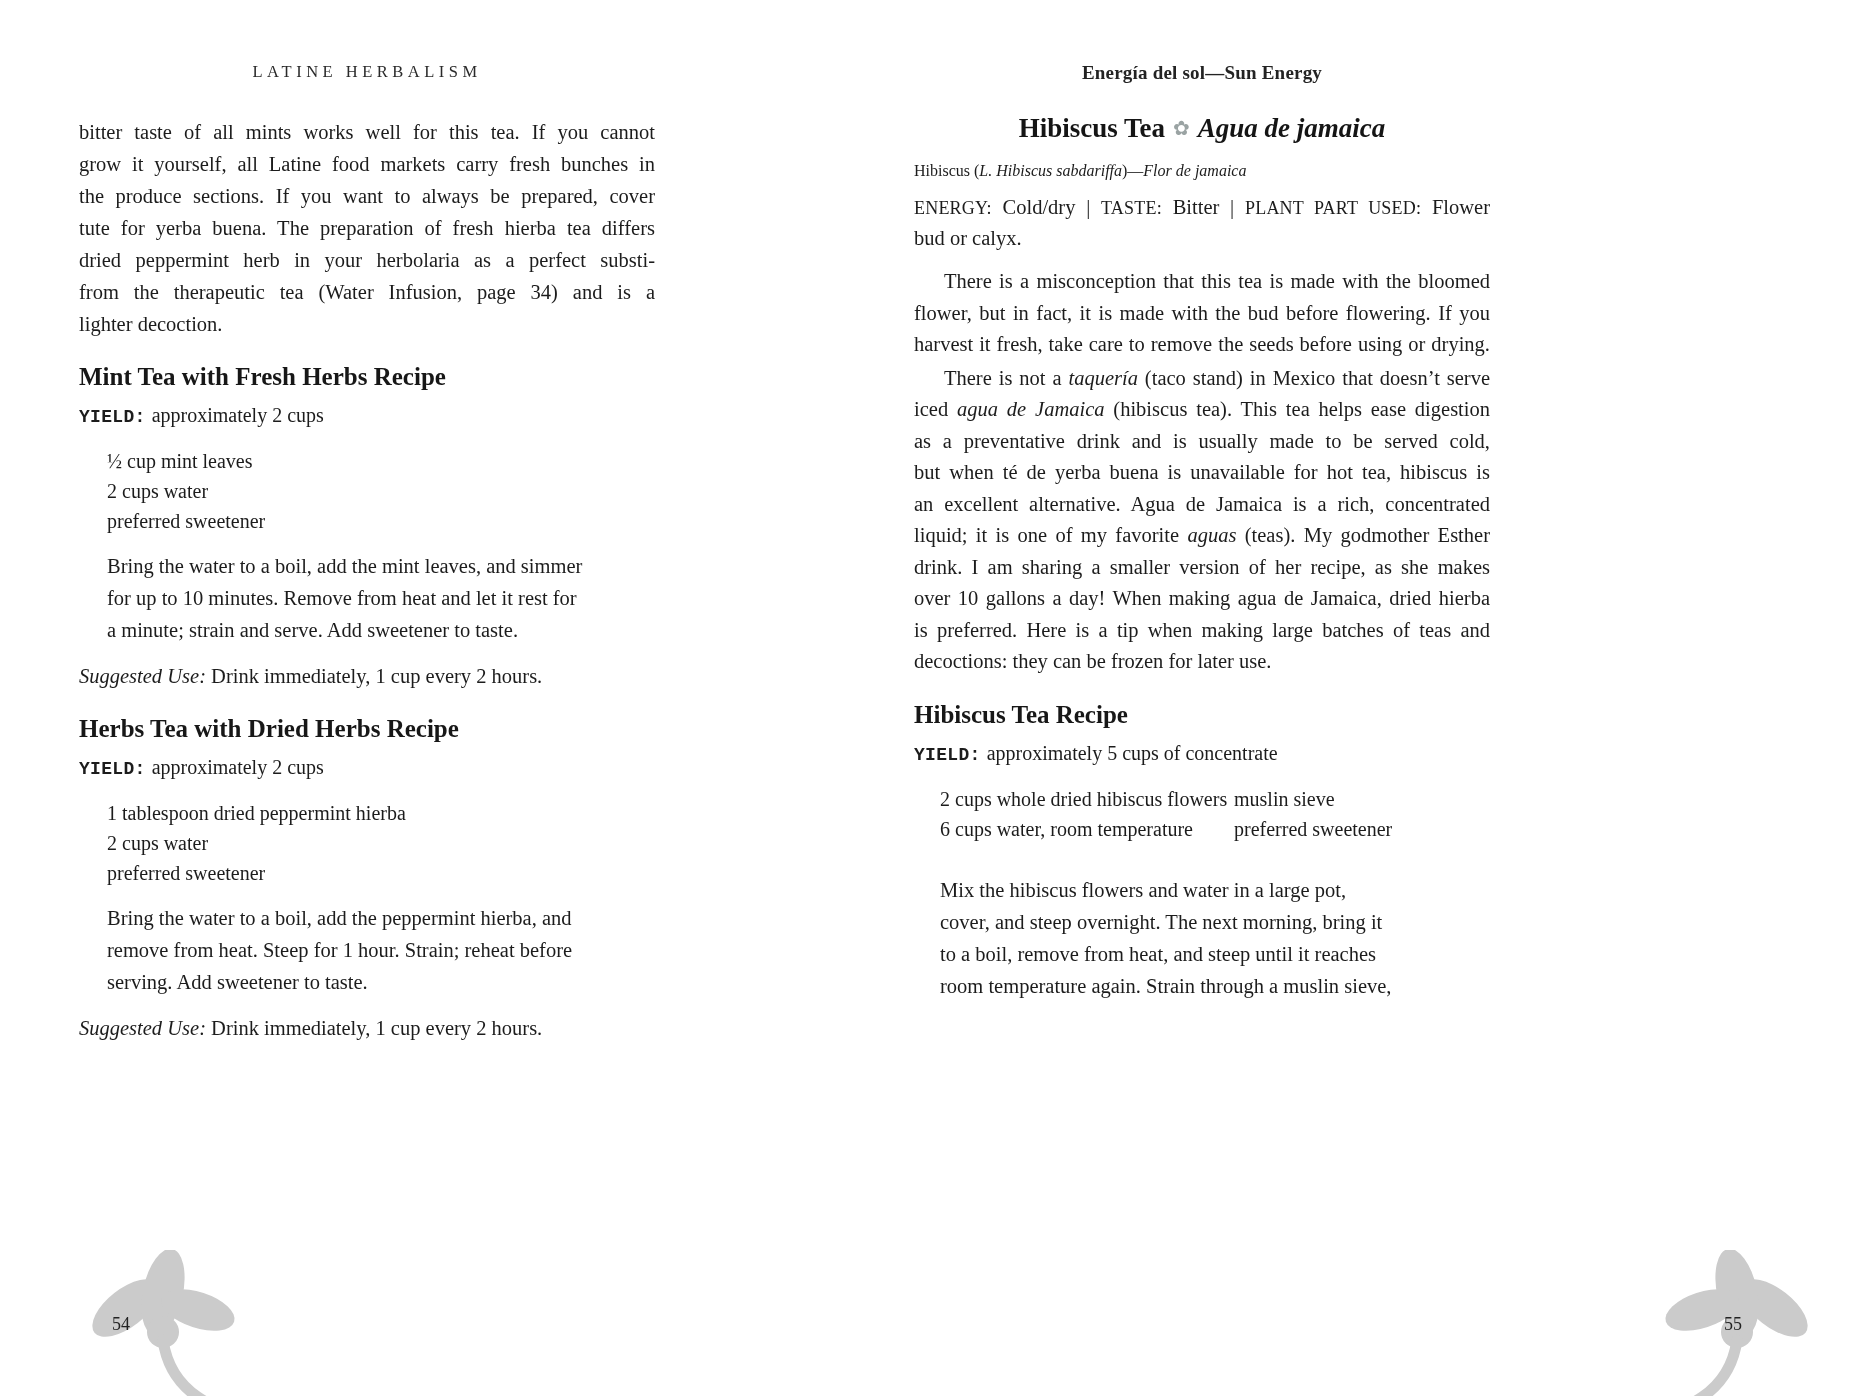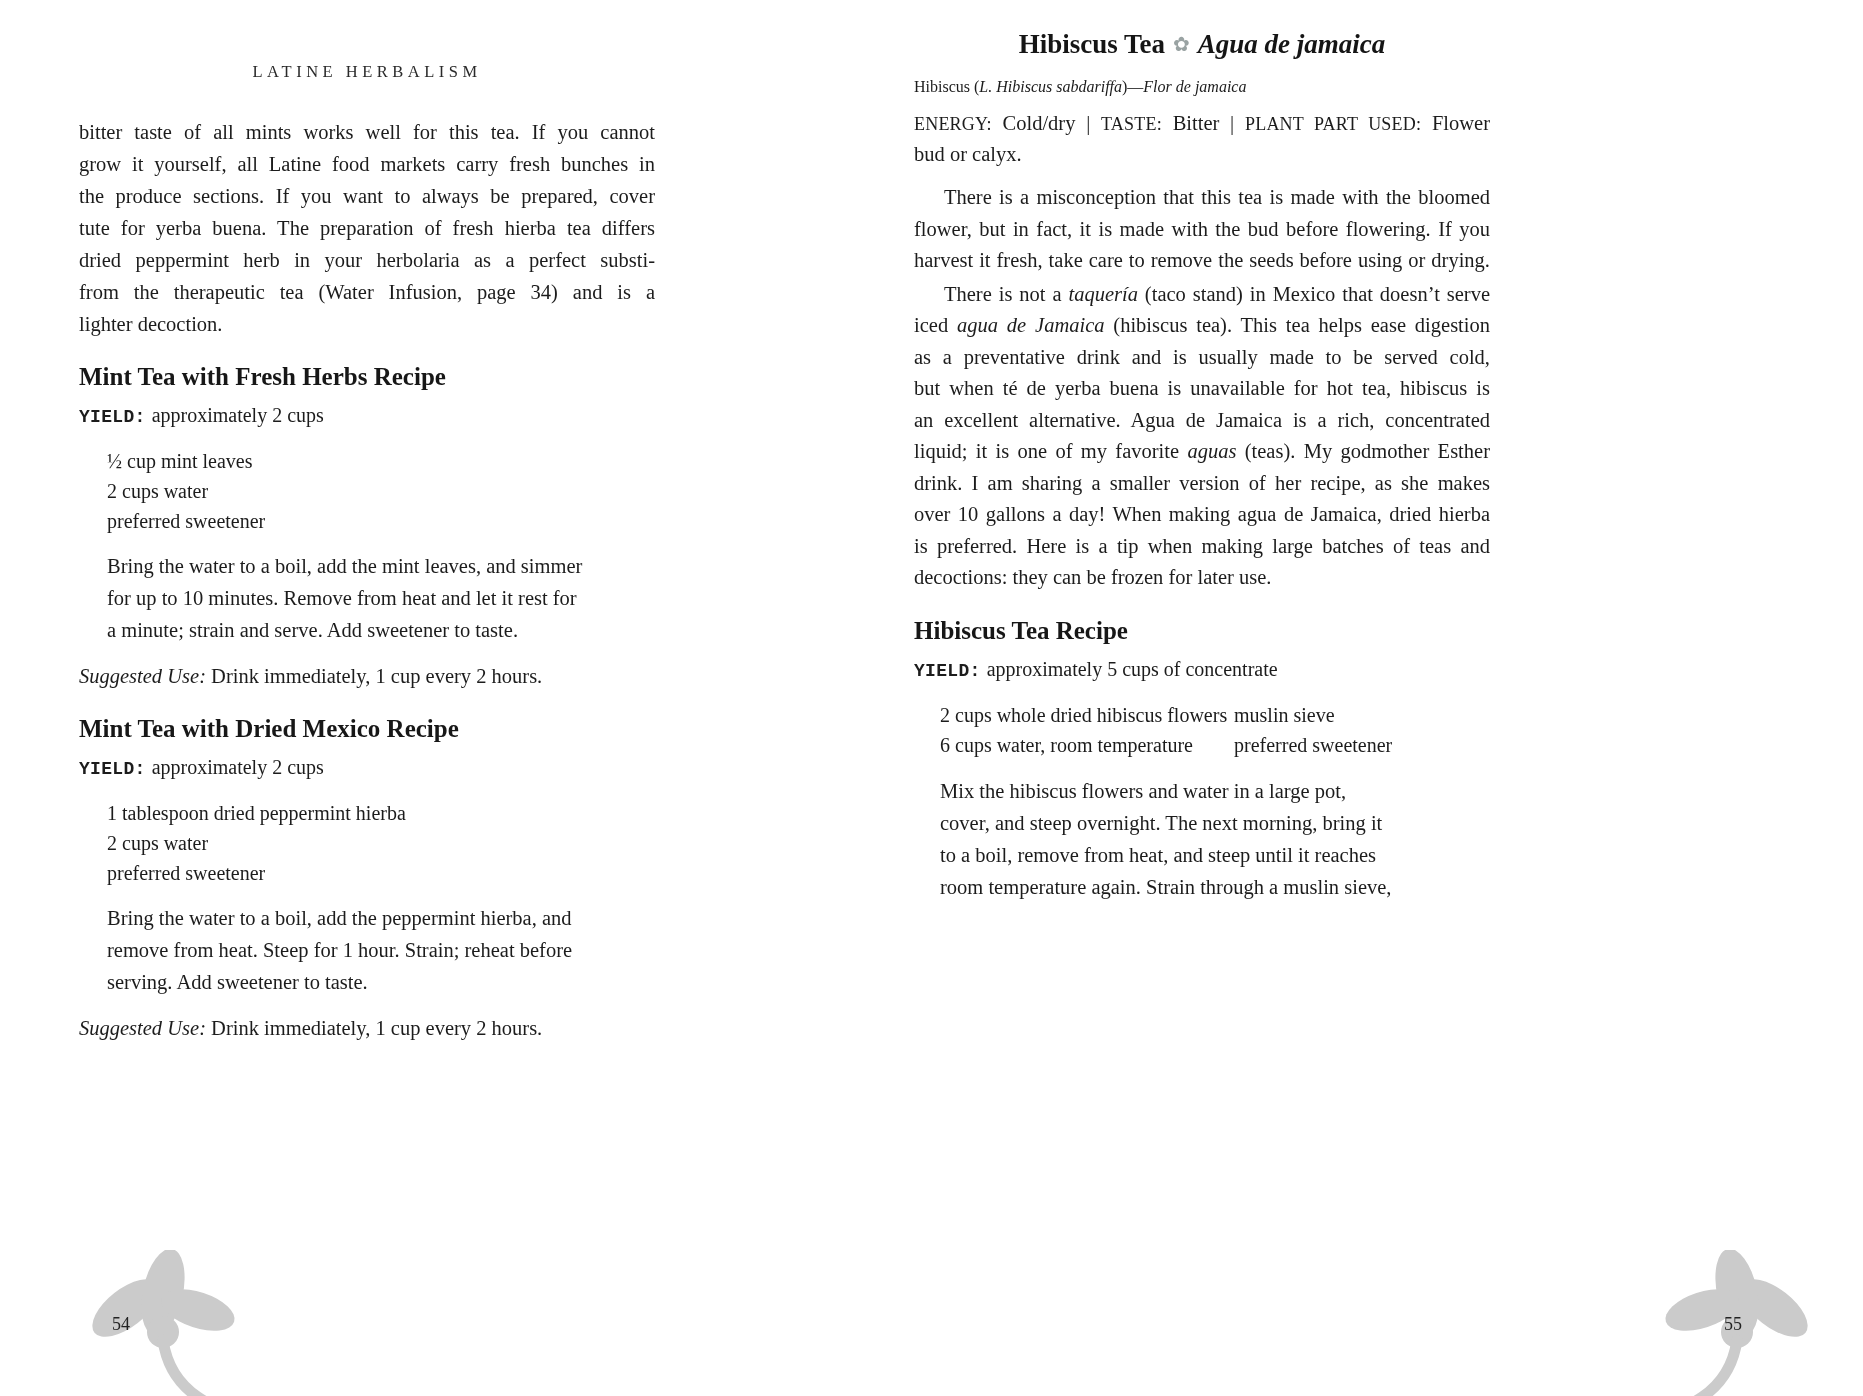--- a/index.html
+++ b/index.html
@@ -38,21 +38,21 @@
   .flower{color:#9aa3a3;font-size:20px;padding:0 8px;vertical-align:2px;font-family:"DejaVu Sans",sans-serif;}
   .botanical{margin-top:10px;font-size:16px;line-height:30px;height:30px;}
   .energy{margin-top:6px;font-size:20.5px;}
   .sc{font-size:18px;letter-spacing:.2px;}
   .para1{margin-top:12px;}
   .para2{margin-top:2px;}
   .rtitle-right{margin-top:22px;}
   .ingcols{display:flex;margin:16px 0 0 26px;font-size:20px;line-height:30px;}
   .ic1{width:294px;}
   .ic2{flex:1;}
-  .dirs-right{margin:15px 0 0 26px;line-height:32px;}
+  .dirs-right{margin:30px 0 0 26px;line-height:32px;}
 
   .it{font-style:italic;}
 
   .pageno{position:absolute;font-size:18px;color:#222222;z-index:3;}
   .pageno-left{left:112px;top:1314px;}
   .pageno-right{left:1724px;top:1314px;}
   .decor{position:absolute;width:640px;height:210px;z-index:1;}
   .decor-left{left:30px;top:1250px;}
   .decor-right{left:1230px;top:1250px;transform:scaleX(-1);}
 </style>
@@ -83,38 +83,39 @@
         <div class="tline">2 cups water</div>
         <div class="tline">preferred sweetener</div>
       </div>
     <div class="para dirs">
         <div class="tline">Bring the water to a boil, add the mint leaves, and simmer</div>
         <div class="tline">for up to 10 minutes. Remove from heat and let it rest for</div>
         <div class="tline">a minute; strain and serve. Add sweetener to taste.</div>
       </div>
     <div class="suggested"><span class="it">Suggested Use:</span><span> Drink immediately, 1 cup every 2 hours.</span></div>
 
-    <h2 class="rtitle">Mint Tea with Dried Mexico Recipe</h2>
+    <h2 class="rtitle">Herbs Tea with Dried Herbs Recipe</h2>
     <div class="yield">
       <span class="yl">YIELD:</span><span>approximately 2 cups</span>
     </div>
     <div class="inglist">
         <div class="tline">1 tablespoon dried peppermint hierba</div>
         <div class="tline">2 cups water</div>
         <div class="tline">preferred sweetener</div>
       </div>
     <div class="para dirs">
         <div class="tline">Bring the water to a boil, add the peppermint hierba, and</div>
         <div class="tline">remove from heat. Steep for 1 hour. Strain; reheat before</div>
         <div class="tline">serving. Add sweetener to taste.</div>
       </div>
     <div class="suggested"><span class="it">Suggested Use:</span><span> Drink immediately, 1 cup every 2 hours.</span></div>
   </div>
 
   <div class="col col-right">
+    <div class="runhead runhead-right">Energía del sol—Sun Energy</div>
 
     <div class="title-line">
       <span class="title-main">Hibiscus Tea</span><span class="flower">✿</span><span class="title-alt">Agua de jamaica</span>
     </div>
 
     <div class="botanical"><span>Hibiscus (</span><span class="it">L. Hibiscus sabdariffa</span><span>)—</span><span class="it">Flor de jamaica</span></div>
 
     <div class="energy just lh31">
         <div class="tline"><span class="sc">ENERGY:</span><span> Cold/dry | </span><span class="sc">TASTE:</span><span> Bitter | </span><span class="sc">PLANT PART USED:</span><span> Flower</span></div>
         <div class="tline">bud or calyx.</div>

